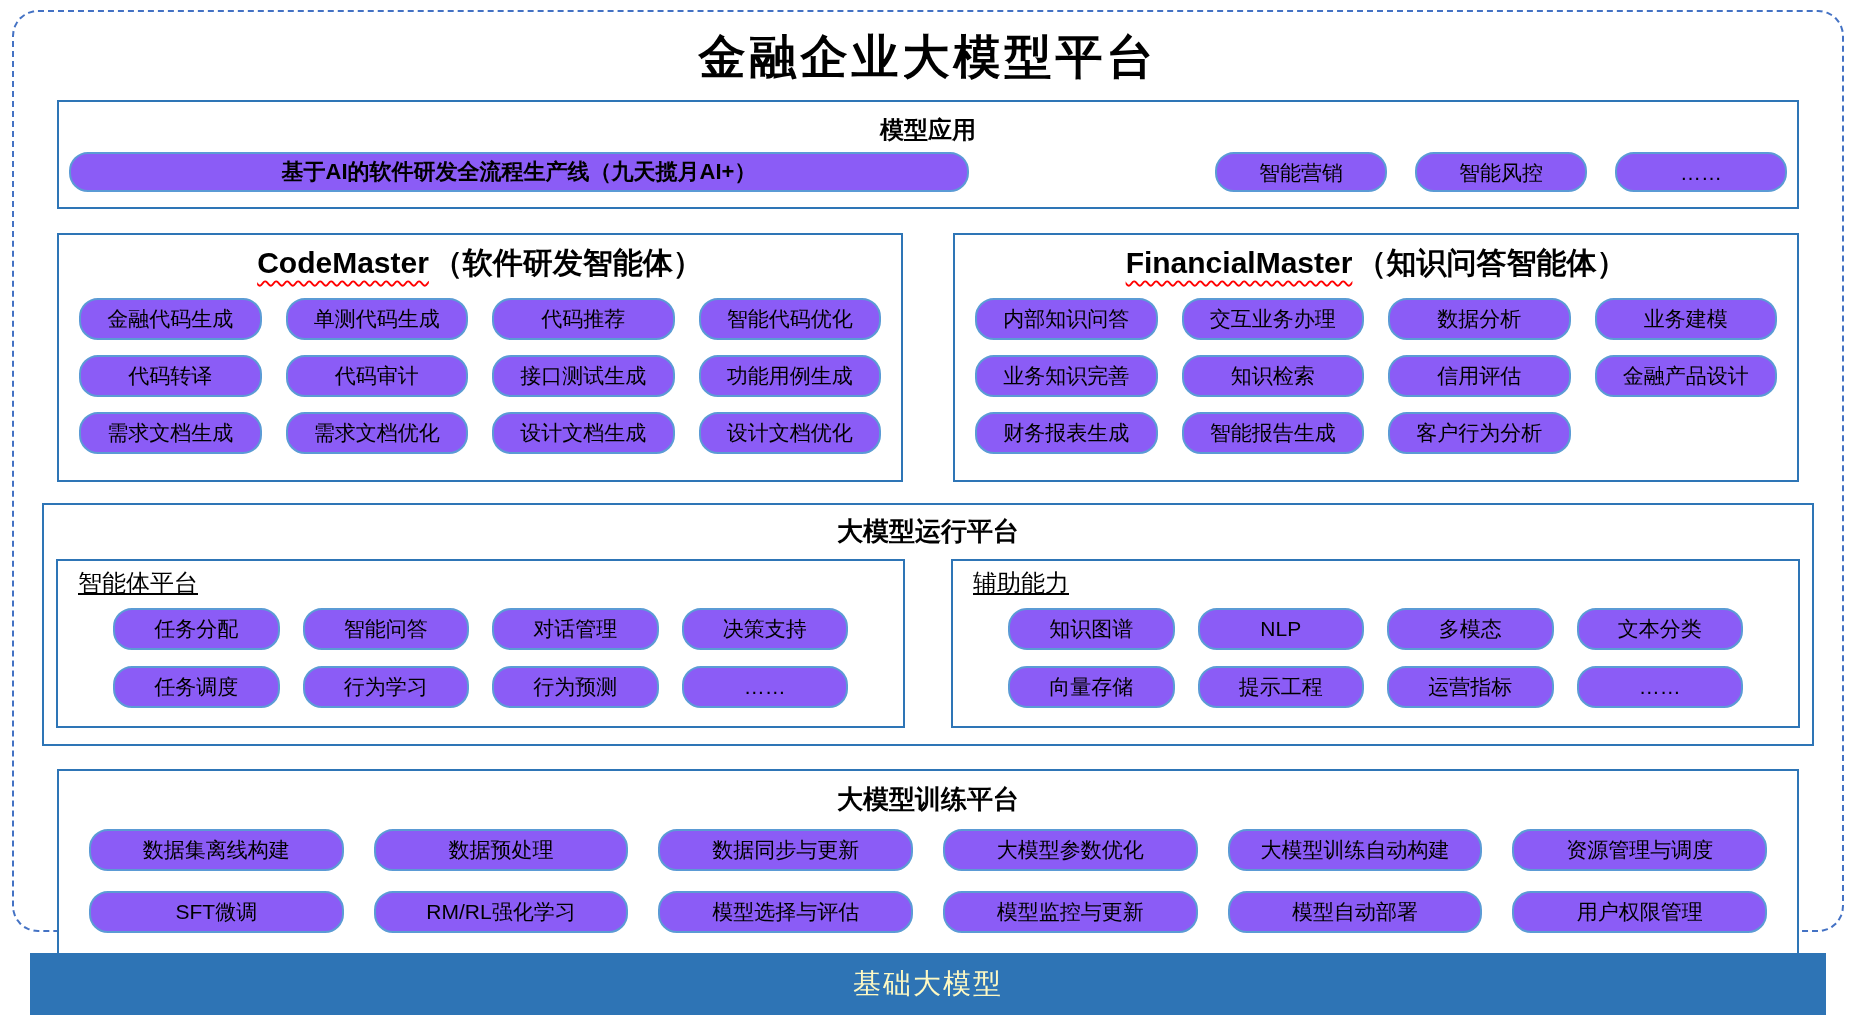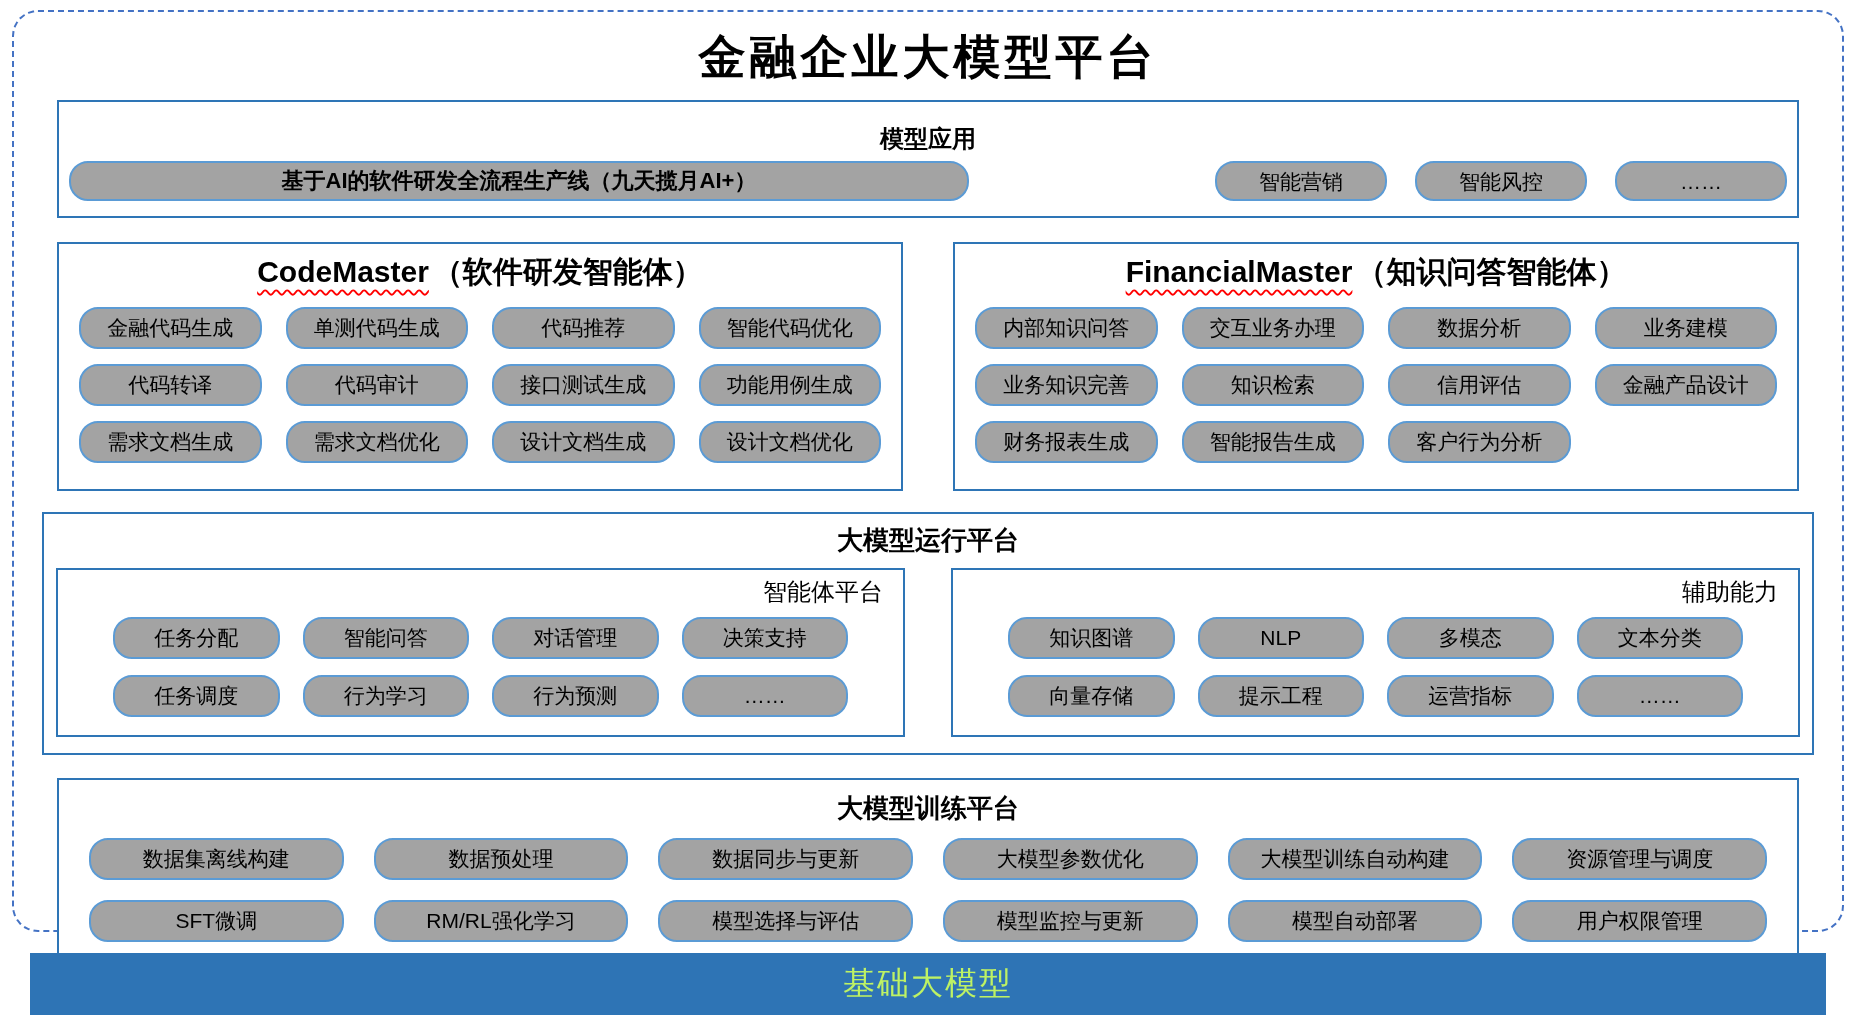--- a/index.html
+++ b/index.html
@@ -34,38 +34,38 @@
     line-height:1.3;
     letter-spacing:4px;
   }
   .sec{
     border:2px solid var(--section-border);
     background:#fff;
   }
   
   .sec-apps{
     margin:13px 43px 0;
-    padding:21px 10px 15px;
+    padding:12px 10px 15px;
   }
   .sec-title{
     text-align:center;
     font-weight:bold;
     font-size:24px;
     line-height:1.3;
   }
   .apps-row{
     display:flex;
     align-items:stretch;
     margin-top:7px;
     height:40px;
   }
   .item-box{
     border:2px solid var(--item-border);
     border-radius:19px;
-    background:#a3a3a3;
+    background:#8b5cf6;
     display:flex;
     align-items:center;
     justify-content:center;
     text-align:center;
     font-size:21px;
     height:42px;
     line-height:1.2;
     white-space:nowrap;
   }
   .pipeline{
@@ -123,25 +123,26 @@
   .panels{
     display:flex;
     gap:46px;
   }
   .panel{
     flex:1;
     border:2px solid var(--section-border);
     padding:6px 20px 18px;
   }
   .panel-title{
-    text-align:right;
+    text-align:left;
     font-size:24px;
     font-weight:normal;
     line-height:1.3;
     margin-bottom:10px;
+    text-decoration:underline;
   }
   .panel .grid4{
     padding:0 35px;
     gap:16px 23px;
   }
   
   .training{
     margin:23px 43px 0;
     padding:10px 30px 22px;
   }
@@ -152,25 +153,25 @@
     margin-top:12px;
   }
   
   .base-bar{
     position:absolute;
     left:30px;
     top:953px;
     width:1796px;
     height:62px;
     background:var(--base-bar);
-    color:#bef264;
+    color:#fef9c3;
     display:flex;
     align-items:center;
     justify-content:center;
-    font-size:32px;
+    font-size:28px;
     letter-spacing:2px;
   }
 </style>
 </head>
 <body>
 
 <div class="outer-dashed">
 
   <h1 class="page-title">金融企业大模型平台</h1>
 

